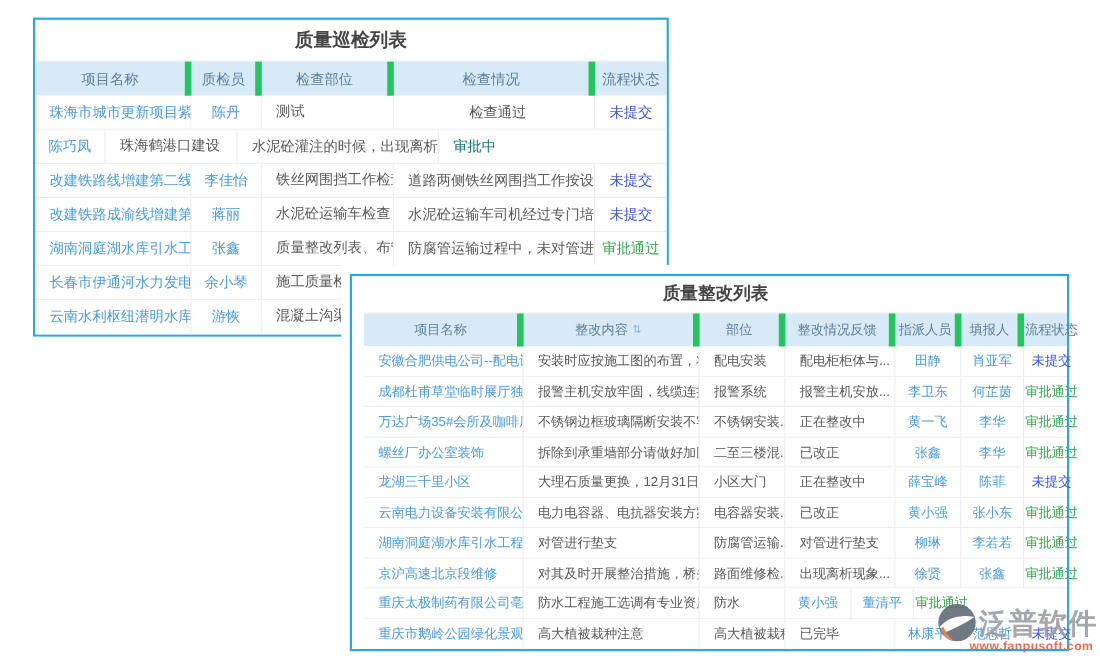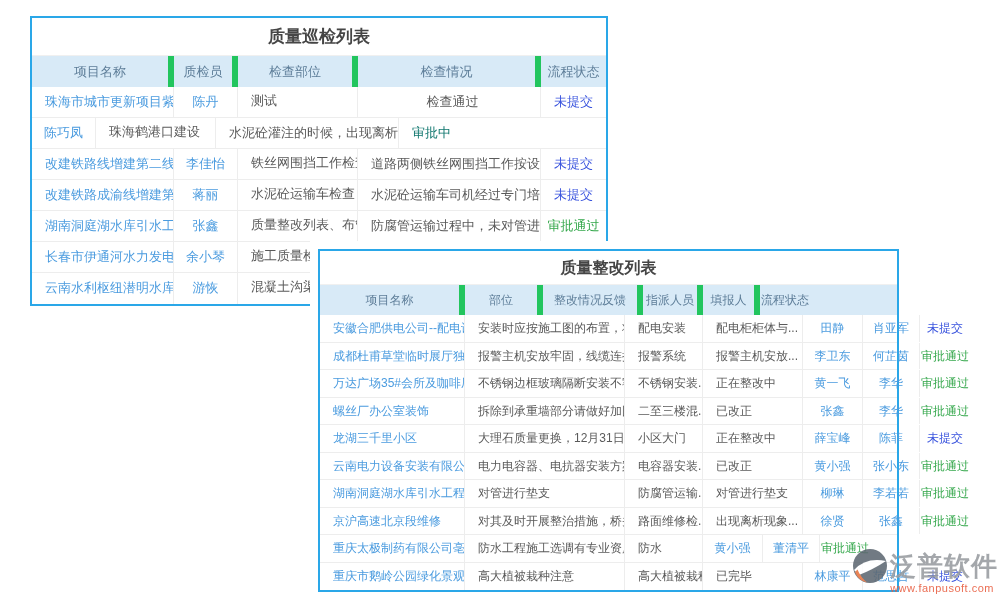--- a/index.html
+++ b/index.html
@@ -28,36 +28,36 @@
   
   .t1 { position:absolute; left:30px; top:16px; width:578px; z-index:1; }
   .t1 .tbl-title { height:38px; line-height:38px; font-size:17px; }
   .t1 .thead { height:31px; font-size:13px; }
   .t1 .trow { height:31px; line-height:30px; font-size:13px; }
   .t1 .c1 { width:142px; } .t1 .c2 { width:64px; } .t1 .c3 { width:120px;font-family:Liberation Mono, monospace; }
   .t1 .c4 { width:183px;text-align:center; } .t1 .c5 { width:65px; }
 
   
   .t2-wrap { position:absolute; left:310px; top:241px; padding:8px; background:#fff; z-index:2; }
-  .t2 { width:581px; }
+  .t2 { width:654px;padding-left:11px; }
   .t2 .tbl-title { height:34px; line-height:34px; font-size:16px; }
   .t2 .thead { height:30px; font-size:12px; }
   .t2 .trow { height:27.5px; line-height:27px; font-size:12px; }
   .t2 .k1 { width:145px; } .t2 .k2 { width:160px; } .t2 .k3 { width:78px; }
   .t2 .k4 { width:100px; } .t2 .k5 { width:60px; } .t2 .k6 { width:57px; }
   .t2 .k7 { width:50px; }
   .sort-ic { font-size:10px; color:#8FB8D8; margin-left:4px; cursor:pointer; }
 
   
   .watermark { position:absolute; right:2px; bottom:6px; z-index:5; opacity:0.88;
     display:flex; flex-direction:column; align-items:flex-end; }
   .wm-row { display:flex; align-items:center; }
   .wm-logo { width:36px; height:36px; margin-right:2px; }
   .wm-text { font-size:26px; font-weight:bold; color:#989CA0; letter-spacing:1px; }
-  .wm-url { font-size:11px; color:#E85A3C; margin-top:-2px; margin-right:4px; letter-spacing:0.5px; }
+  .wm-url { font-size:11px; color:#E85A3C; margin-top:-2px; margin-right:4px; letter-spacing:0.5px;font-weight:bold; }
 </style>
 </head>
 <body>
 
 <div class="stage">
 
   <div class="t1 card">
     <div class="tbl-title">质量巡检列表</div>
     <div class="thead">
       <div class="c c1">项目名称</div>
@@ -114,20 +114,24 @@
       <div class="c c4 left plain"></div>
       <div class="c c5 ctr"></div>
     </div>
   </div>
 
   <div class="t2-wrap">
     <div class="t2 card">
       <div class="tbl-title">质量整改列表</div>
       <div class="thead">
         <div class="c k1">项目名称</div>
+        <div class="c k2">
+          <span>整改内容</span>
+          <span class="sort-ic">⇅</span>
+        </div>
         <div class="c k3">部位</div>
         <div class="c k4">整改情况反馈</div>
         <div class="c k5">指派人员</div>
         <div class="c k6">填报人</div>
         <div class="c k7">流程状态</div>
       </div>
       <div class="trow">
         <div class="c k1 left link">安徽合肥供电公司--配电设备...</div>
         <div class="c k2 left plain">安装时应按施工图的布置，将...</div>
         <div class="c k3 left plain">配电安装</div>

